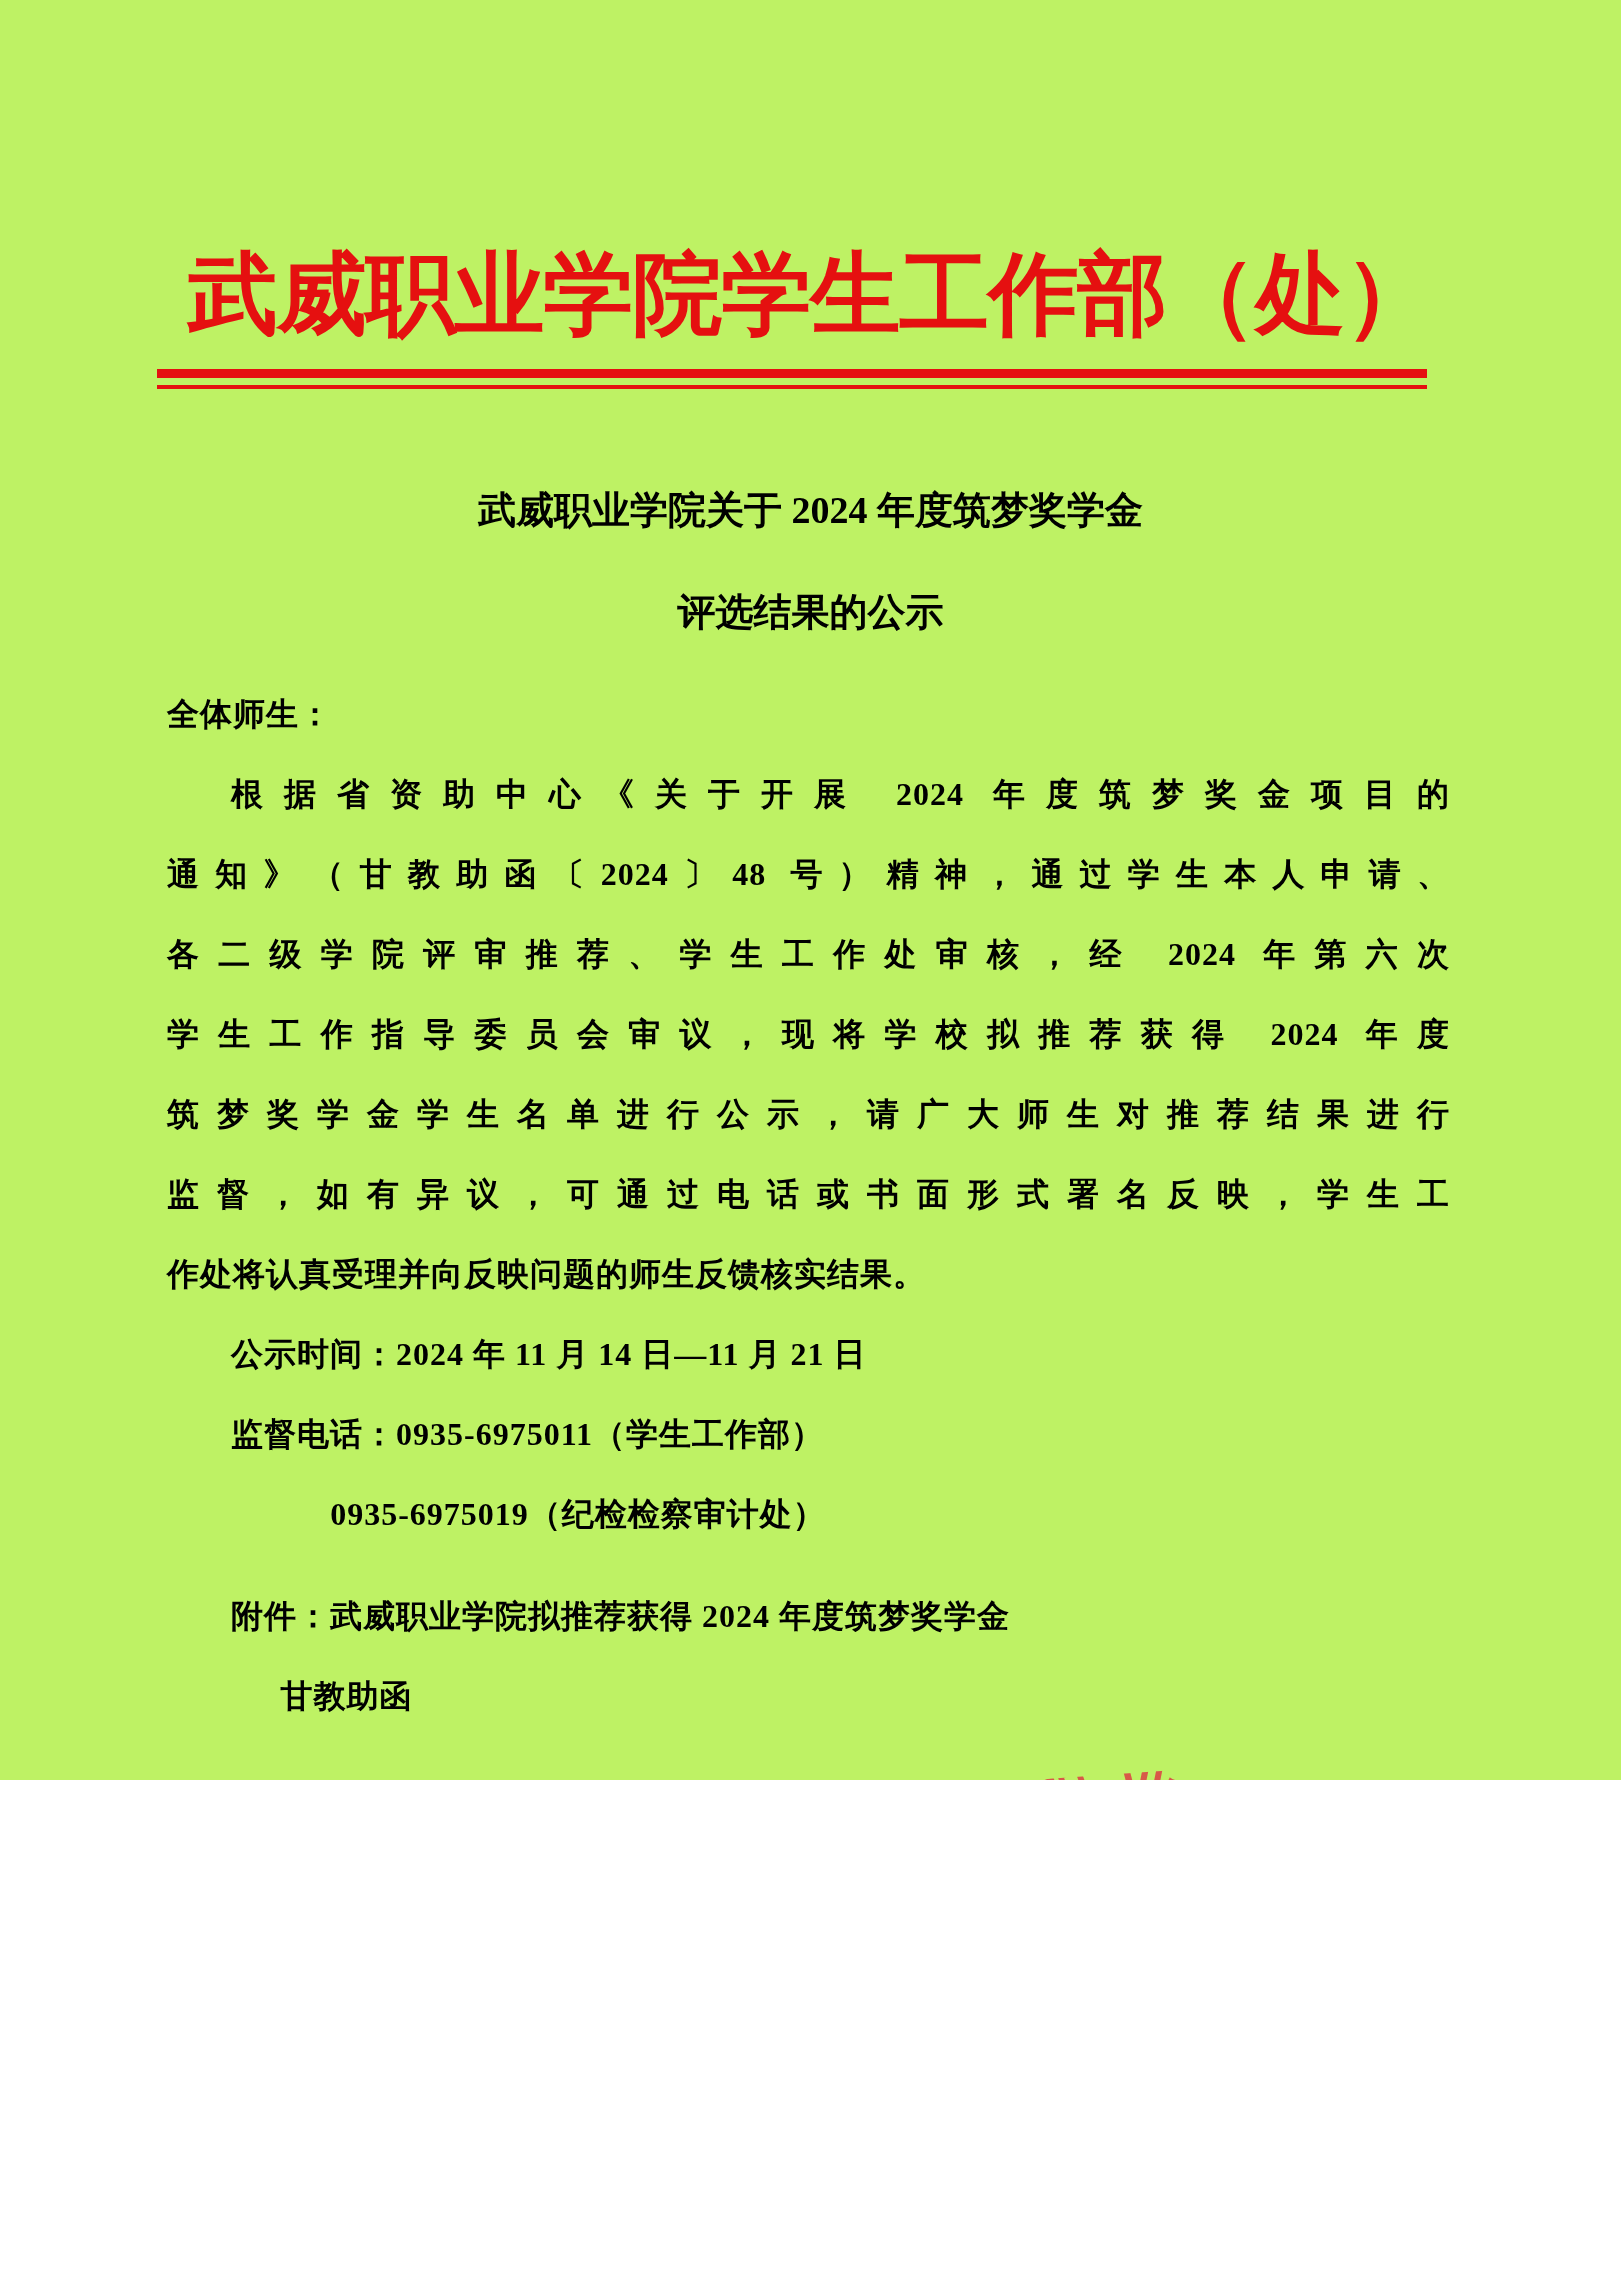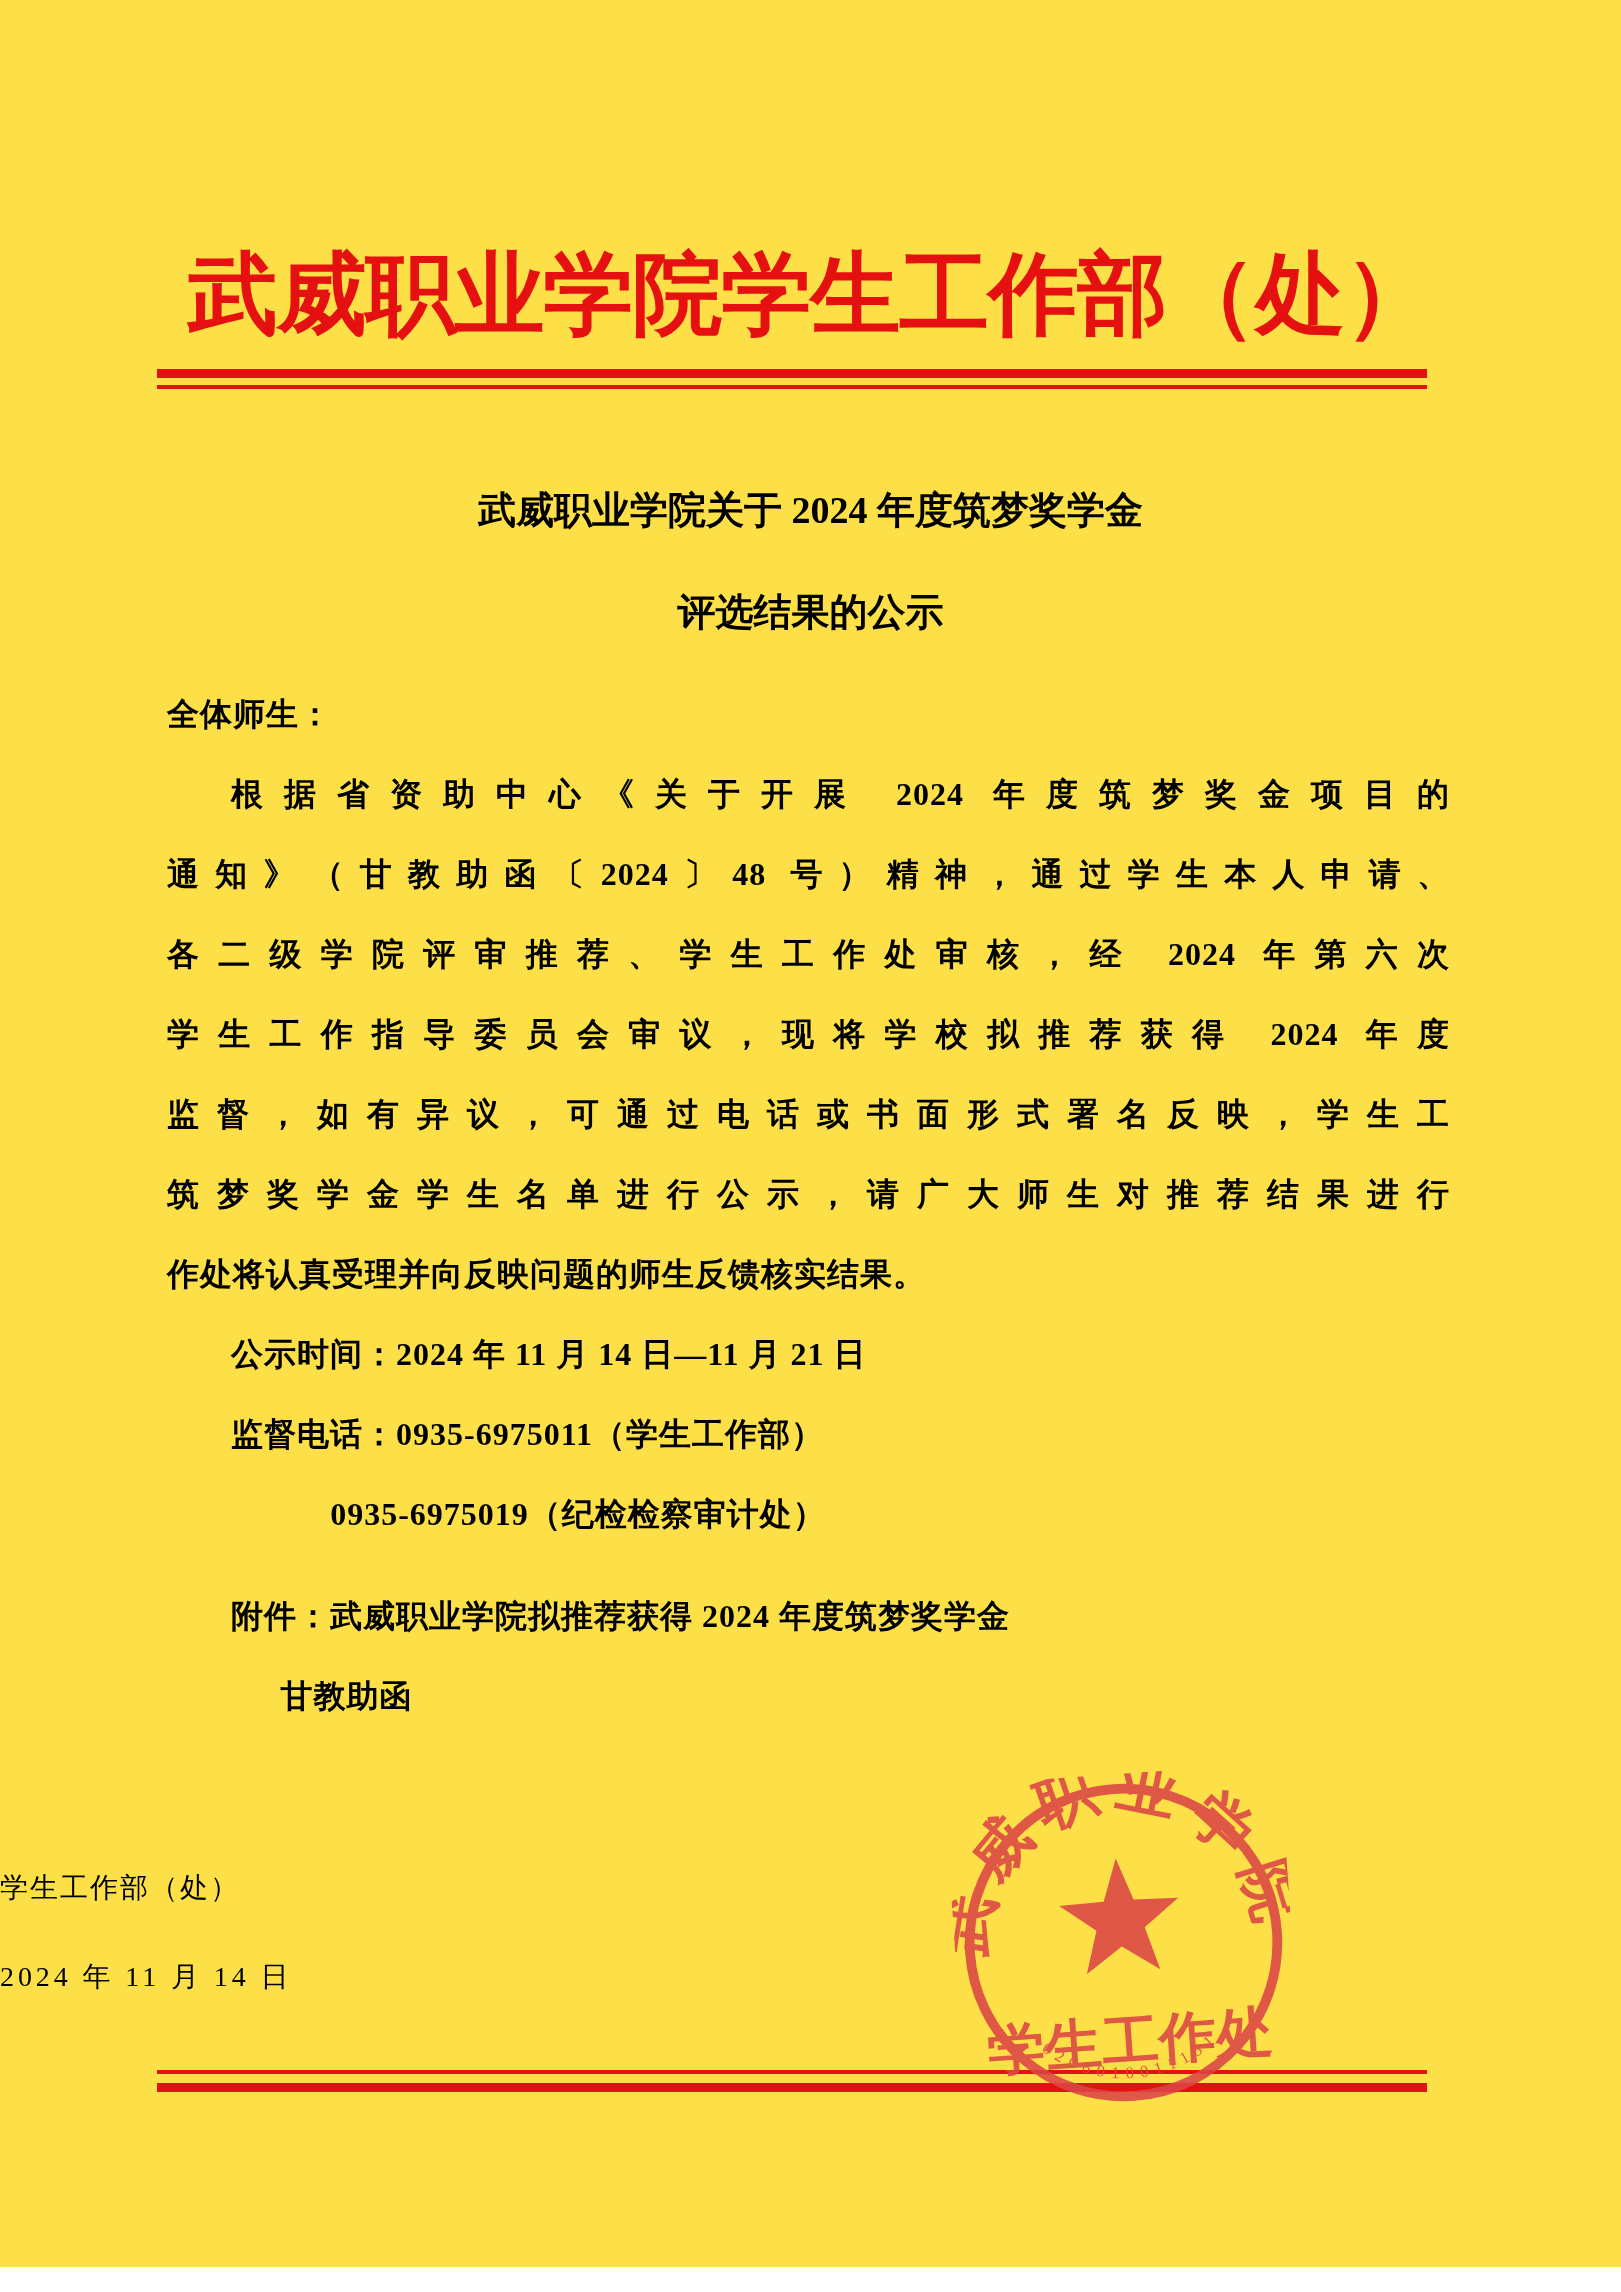--- a/index.html
+++ b/index.html
@@ -1,19 +1,19 @@
 <!DOCTYPE html>
 <html><head>
 <meta charset="utf-8">
 <style>
   html,body{margin:0;padding:0;background:#ffffff;}
   .page{
     position:relative;
-    width:1621px;height:2267px;
-    background:#fde047;
+    width:1621px;height:1780px;
+    background:#bef264;
     font-family:"Liberation Serif","DejaVu Serif",serif;
     color:#000;
     overflow:hidden;
   }
   
   .masthead{
     position:absolute;top:243px;left:0;width:100%;
     text-align:center;
     font-size:90px;line-height:1.15;
     font-weight:900;
@@ -83,22 +83,22 @@
     <div>武威职业学院关于 2024 年度筑梦奖学金</div>
     <div>评选结果的公示</div>
   </div>
 
   <div class="body-text">
     <div class="bline">全体师生：</div>
     <div class="bline fill indent">根据省资助中心《关于开展 2024 年度筑梦奖金项目的</div>
     <div class="bline fill">通知》（甘教助函〔2024〕48 号）精神，通过学生本人申请、</div>
     <div class="bline fill">各二级学院评审推荐、学生工作处审核，经 2024 年第六次</div>
     <div class="bline fill">学生工作指导委员会审议，现将学校拟推荐获得 2024 年度</div>
+    <div class="bline fill">筑梦奖学金学生名单进行公示，请广大师生对推荐结果进行</div>
     <div class="bline fill">监督，如有异议，可通过电话或书面形式署名反映，学生工</div>
-    <div class="bline fill">筑梦奖学金学生名单进行公示，请广大师生对推荐结果进行</div>
     <div class="bline">作处将认真受理并向反映问题的师生反馈核实结果。</div>
     <div class="bline indent">公示时间：2024 年 11 月 14 日—11 月 21 日</div>
     <div class="bline indent">监督电话：0935-6975011（学生工作部）</div>
     <div class="bline phone2">0935-6975019（纪检检察审计处）</div>
     <div class="bline indent attach">附件：武威职业学院拟推荐获得 2024 年度筑梦奖学金</div>
     <div class="bline attach2">甘教助函</div>
   </div>
 
   <div class="sign-block">
     <div class="sign-name">学生工作部（处）</div>

